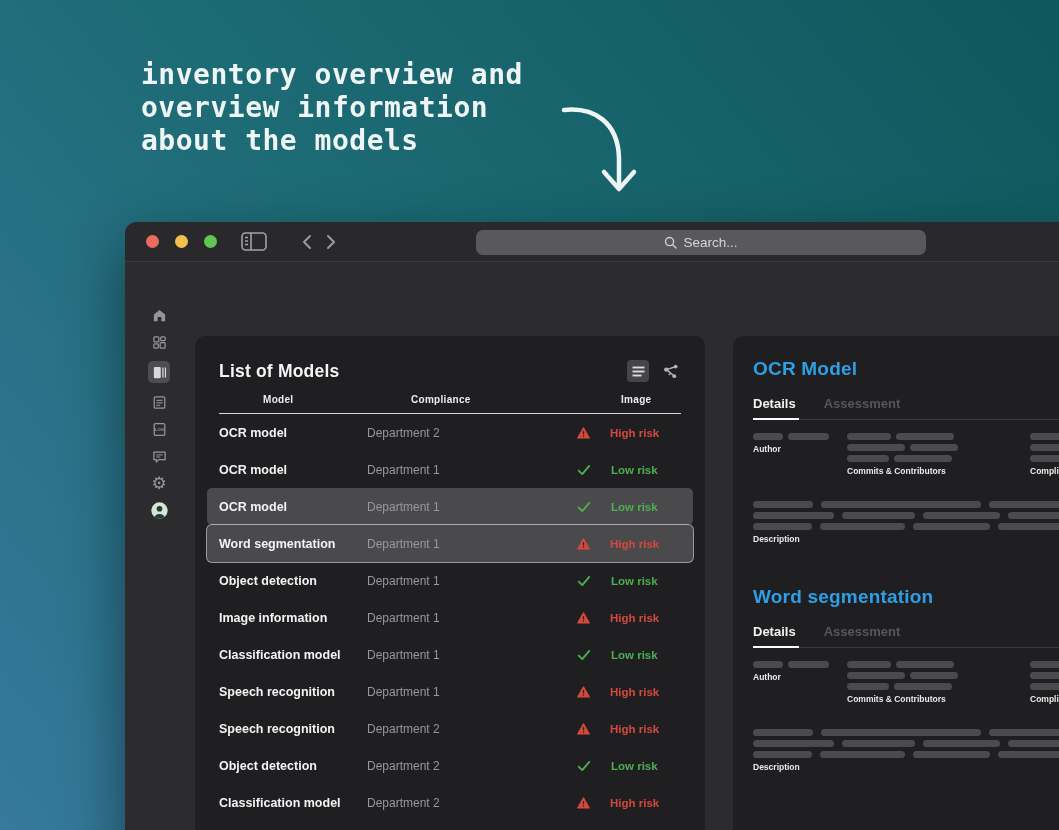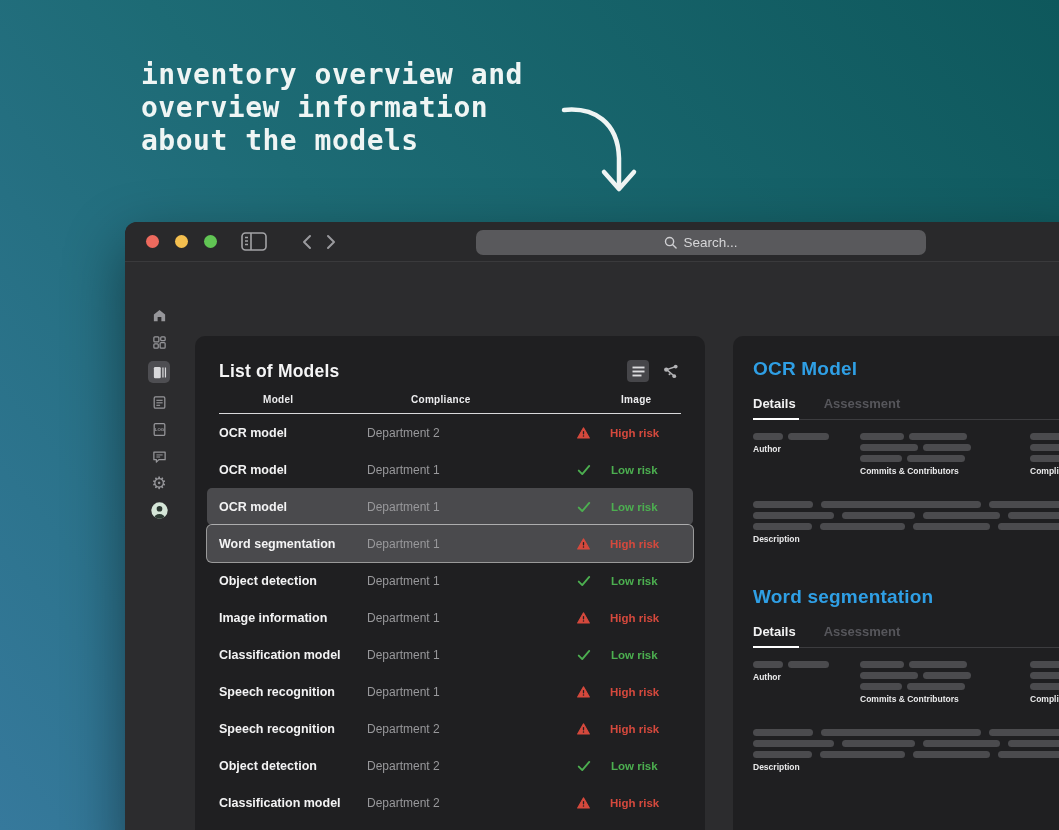--- a/index.html
+++ b/index.html
@@ -93,21 +93,21 @@
   .detail-title { color:var(--accent-blue,#2F9FE5); font-size:19px; font-weight:700; letter-spacing:.2px; }
   .tabs { margin-top:16px; display:flex; gap:28px; }
   .tab { font-size:13px; font-weight:700; color:#56565b; }
   .tab.active { color:#f2f2f3; }
   .tab-line { margin-top:8px; border-bottom:1px solid #3c3c3f; position:relative; width:460px; }
   .tab-underline { position:absolute; left:0; bottom:-1px; width:46px; height:2px; background:#fff; }
 
   .meta-row { margin-top:13px; position:relative; height:46px; }
   .meta-col { position:absolute; top:0; }
   .meta-col.author { left:0; }
-  .meta-col.commits { left:107px; }
+  .meta-col.commits { left:94px; }
   .meta-col.compliance { left:277px; }
   .bars { display:flex; gap:5px; margin-bottom:4px; }
   .bar { display:inline-block; height:7px; border-radius:3.5px; background:#4b4b4e; }
   .meta-label { display:block; margin-top:2px; color:#e9e9ea; font-size:8.5px; font-weight:700; white-space:nowrap; }
 
   .desc-block { margin-top:22px; }
   .desc-block .bars { gap:8px; }
   .desc-block .meta-label { margin-top:3px; }
 </style>
 </head>

